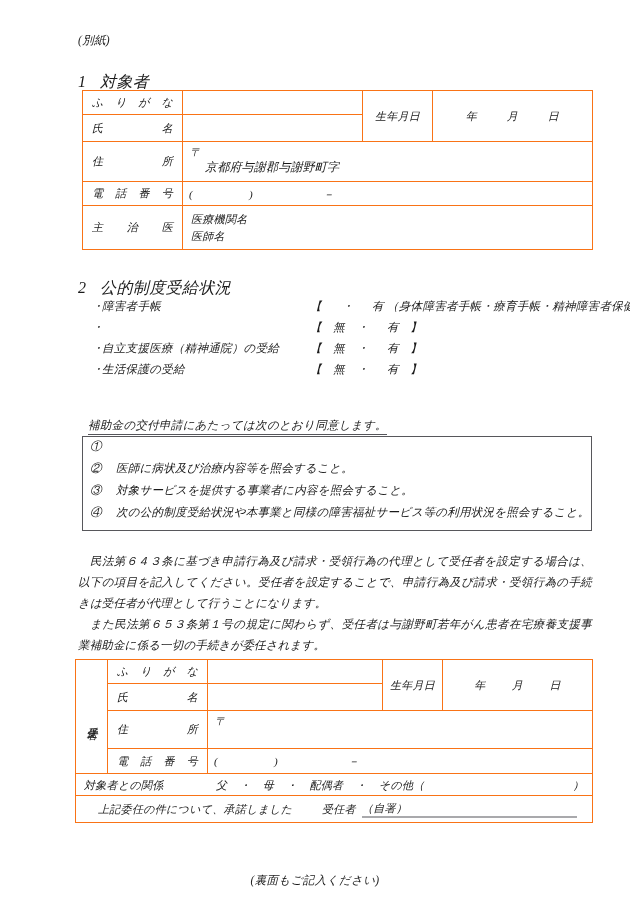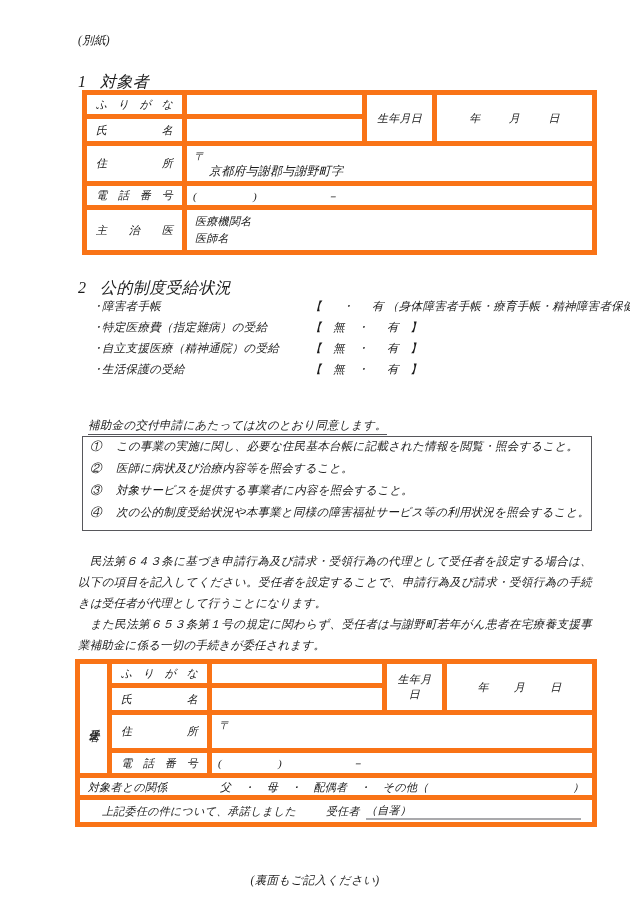--- a/index.html
+++ b/index.html
@@ -45,21 +45,21 @@
   
   table {
     border-collapse: collapse;
   }
   .frm {
     position: absolute;
     border: 1px solid #56565a;
     table-layout: fixed;
   }
   .frm td {
-    border: 5px solid #f97316;
+    border: 1px solid #f97316;
     font-size: 11px;
     padding: 0 6px;
     vertical-align: middle;
     letter-spacing: .3px;
   }
   .lbl {
     text-align: justify;
     text-align-last: justify;
     padding: 0 9px !important;
     white-space: nowrap;
@@ -278,21 +278,20 @@
         <span class="opt-no"></span>
         <span class="opt-sep">・</span>
         <span class="opt-yes">有</span>
         <span>（身体障害者手帳・療育手帳・精神障害者保健福祉手帳)</span>
         
       </span>
     </div>
 
     <div class="blt-row" style="position:relative;">
       <span class="blt-mark">・</span>
-      <span class="blt-text">特定医療費（指定難病）の受給</span>
       <span class="blt-opts">
         <span class="brk">【</span>
         <span class="opt-no">無</span>
         <span class="opt-sep">・</span>
         <span class="opt-yes">有</span>
         <span style="padding-left:8px;" class="brk">】</span>
       </span>
     </div>
 
     <div class="blt-row" style="position:relative;">
@@ -318,21 +317,20 @@
         <span style="padding-left:8px;" class="brk">】</span>
       </span>
     </div>
   </div>
 
   <div class="consent-head">補助金の交付申請にあたっては次のとおり同意します。</div>
 
   <div class="consent-box">
     <div class="cns-row">
       <span class="cns-num">①</span>
-      <span>この事業の実施に関し、必要な住民基本台帳に記載された情報を閲覧・照会すること。</span>
     </div>
     <div class="cns-row">
       <span class="cns-num">②</span>
       <span>医師に病状及び治療内容等を照会すること。</span>
     </div>
     <div class="cns-row">
       <span class="cns-num">③</span>
       <span>対象サービスを提供する事業者に内容を照会すること。</span>
     </div>
     <div class="cns-row">

